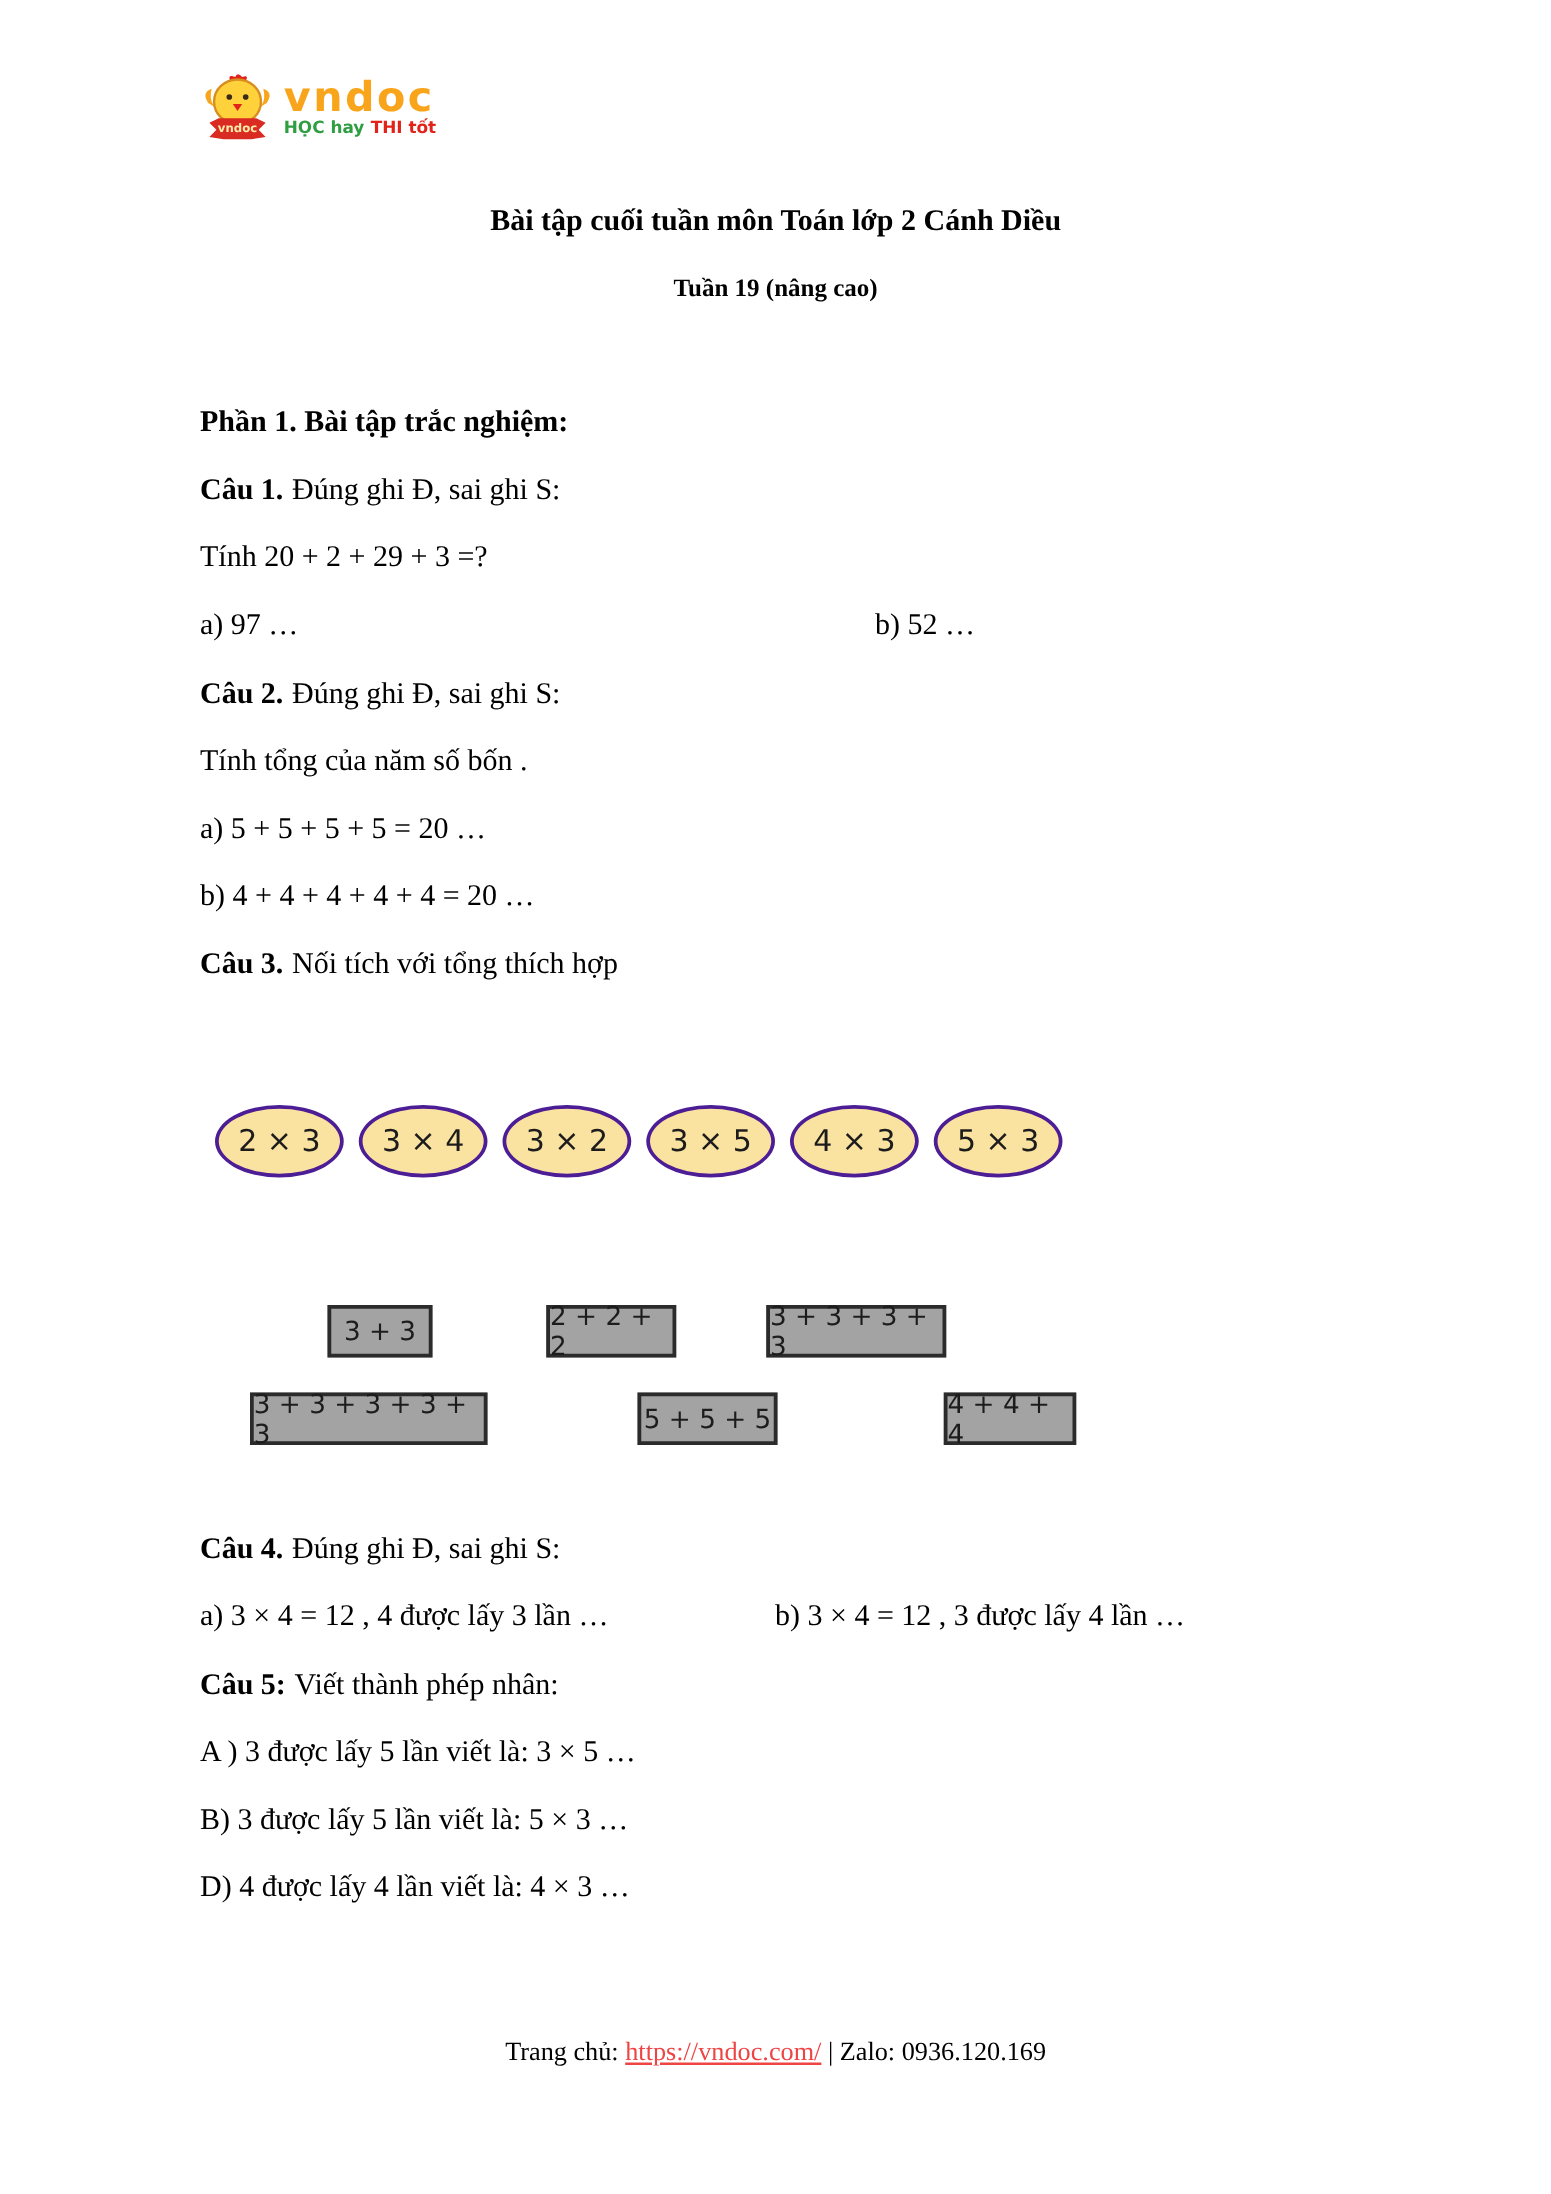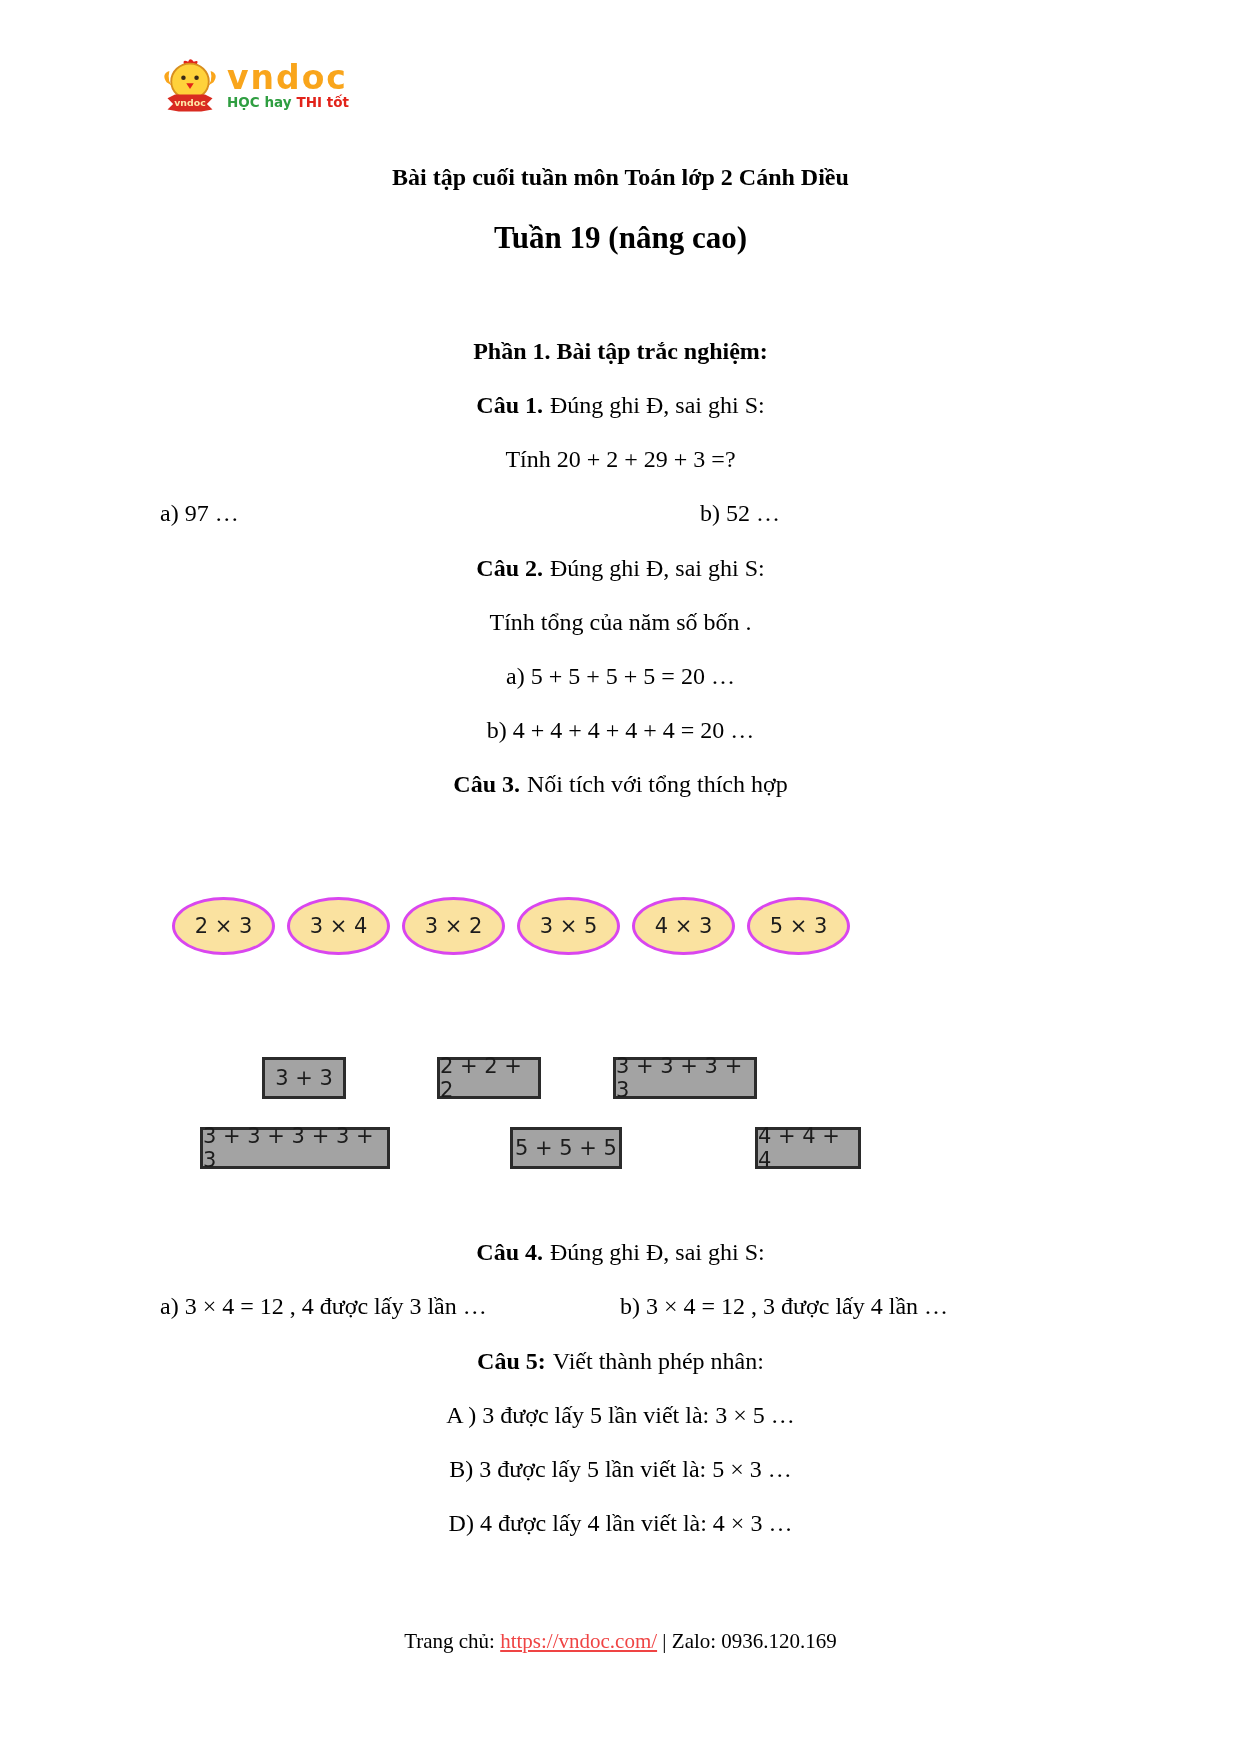--- a/index.html
+++ b/index.html
@@ -15,36 +15,36 @@
   .logo-text { display:flex; flex-direction:column; justify-content:center; }
   .brand {
     font-family:"DejaVu Sans", sans-serif; font-weight:bold;
     color:#F9A51B; font-size:33px; line-height:30px; letter-spacing:2px;
   }
   .tagline { font-family:"DejaVu Sans", sans-serif; font-weight:bold; font-size:13.5px; line-height:18px; }
   .tag-green { color:#2F9E41; }
   .tag-red   { color:#E2231A; margin-left:5px; }
   
   .title    { font-size:24px; font-weight:bold; text-align:center; margin:45px 0 0; }
-  .subtitle { font-size:31px; font-weight:bold; text-align:center; margin:29px 0 0; }
-  p { margin:0; line-height:26px;text-align:center; }
+  .subtitle { font-size:20px; font-weight:bold; text-align:center; margin:29px 0 0; }
+  p { margin:0; line-height:26px; }
   .sec-heading { margin-top:82px; font-weight:bold; }
   .line { margin-top:28px; }
   .qlabel { font-weight:bold; margin-right:7px; }
   .ab-row { display:flex; margin-top:28px; }
   .q1-col-a { width:540px; }
   .q4-col-a { width:460px; }
   
   .q3-diagram { position:relative; margin-top:100px; height:272px; }
   .oval-row { display:flex; gap:12px; padding-left:12px; }
   .oval {
     box-sizing:border-box; width:103px; height:58px; flex:0 0 auto;
     display:flex; align-items:center; justify-content:center;
-    background:#FAE2A0; border:3px solid #d946ef; border-radius:50%;
-    font-family:"DejaVu Sans", sans-serif; font-size:21px; color:#1c1c1c;
+    background:#FAE2A0; border:3px solid #4c1d95; border-radius:50%;
+    font-family:"DejaVu Sans", sans-serif; font-size:24px; color:#1c1c1c;
   }
   .sum-box {
     position:absolute; box-sizing:border-box; height:42px;
     display:flex; align-items:center; justify-content:center;
     background:#a3a3a3; border:3px solid #2B2B2B;
     font-family:"DejaVu Sans", sans-serif; font-size:21px; color:#1c1c1c;
   }
   .r1a { left:102px; top:160px; width:84px;  }
   .r1b { left:277px; top:160px; width:104px; }
   .r1c { left:453px; top:160px; width:144px; }

